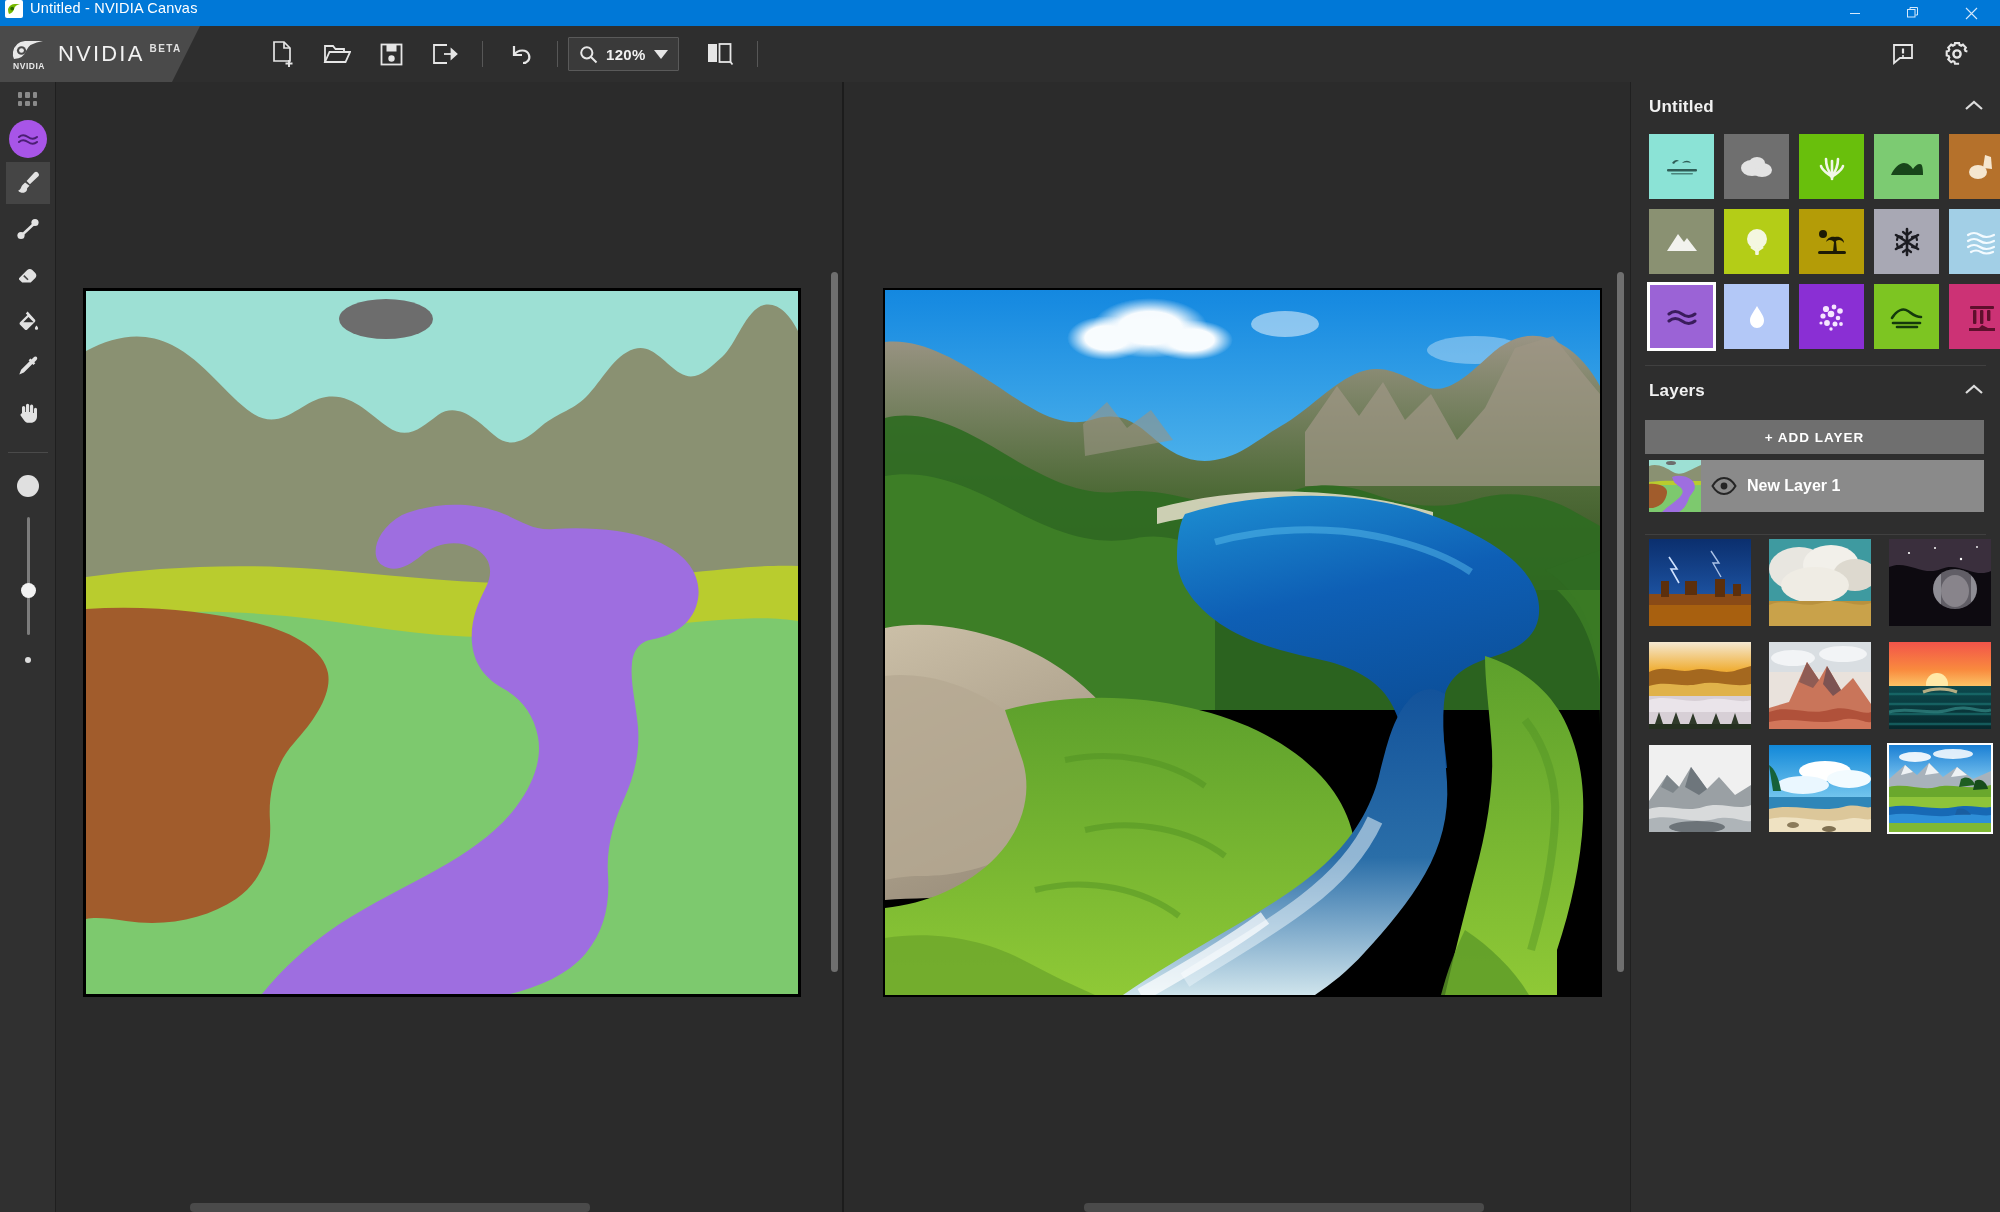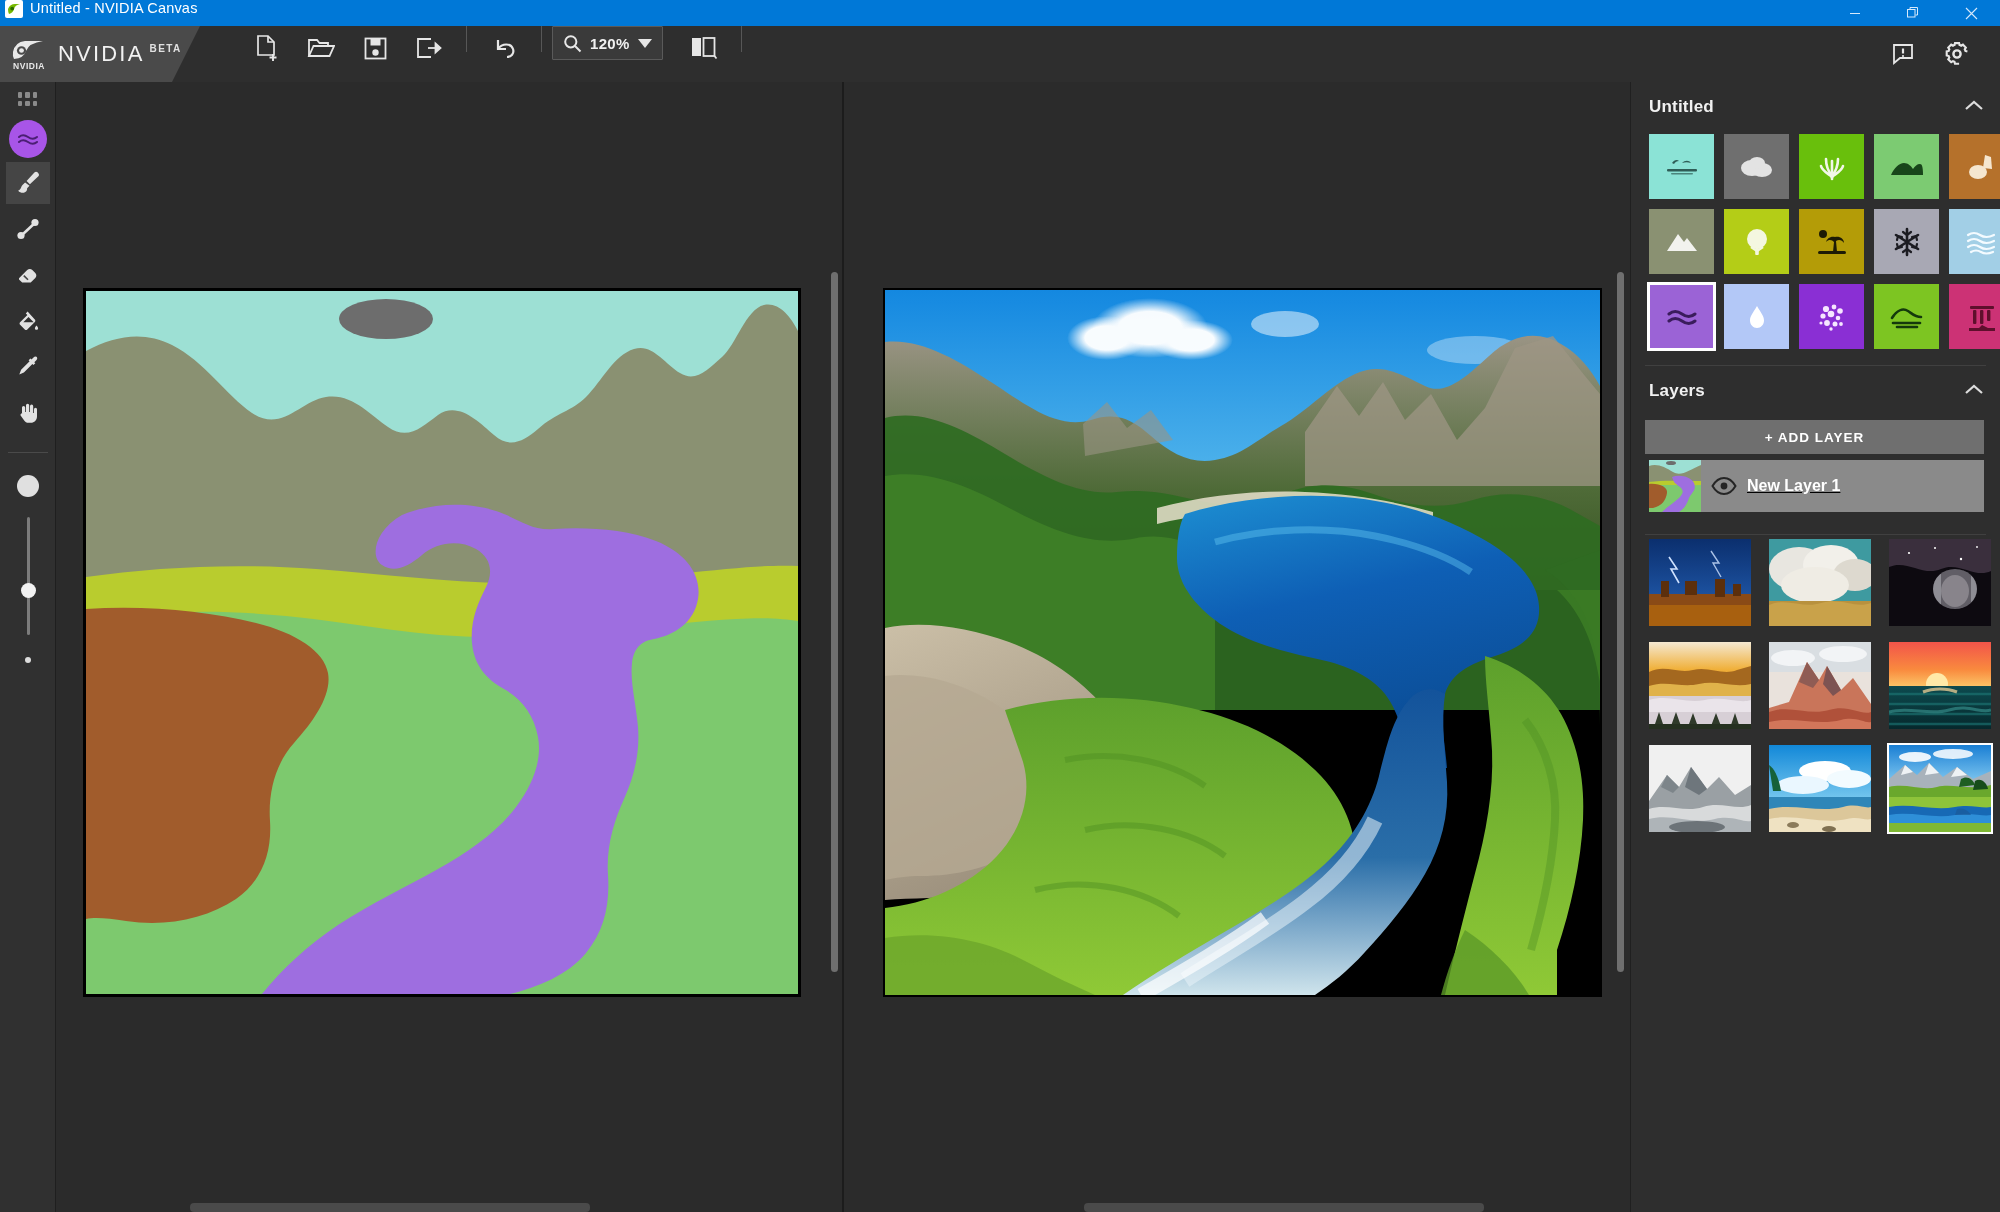--- a/index.html
+++ b/index.html
@@ -41,21 +41,21 @@
     clip-path: polygon(0 0, 100% 0, 86% 100%, 0 100%);
     width: 200px;
   }
   .nv-logo { width: 42px; height: 40px; margin-right: 8px; flex:0 0 auto;
              display:flex; flex-direction:column; align-items:center; justify-content:center; }
   .nv-logo .eye { width: 40px; height: 22px; }
   .nv-logo .wordmark { font-size: 8.5px; color: #e8e8e8; letter-spacing: .5px; margin-top: 1px; font-weight: 700;}
   .brand-name { color: #f2f2f2; font-size: 22px; letter-spacing: 2.2px; font-weight: 400; }
   .brand-beta { color: #e0e0e0; font-size: 10px; letter-spacing: 1.4px; margin-left: 5px; align-self: flex-start; margin-top: 17px; font-weight:700; }
 
-  .tools { position: absolute; top: 0; left: 240px; height: 56px; display: flex; }
+  .tools { position: absolute; top: 0; left: 256px; height: 56px; display: flex; align-items: center; }
   .tbtn {
     width: 54px; height: 44px; display: flex; align-items: center; justify-content: center;
     color: #e6e6e6;
   }
   .tbtn svg { display: block; }
   .sep { width: 1px; height: 26px; background: #575757; margin: 0 10px; }
 
   .zoombox {
     display: flex; align-items: center; height: 34px; border: 1px solid #5a5a5a;
     background: #3a3a3a; padding: 0 10px; gap: 8px; border-radius: 1px;
@@ -129,21 +129,21 @@
 
   .panel-divider { height: 1px; background: #404040; margin: 16px 14px 0 14px; }
 
   .add-layer {
     margin: 4px 16px 0 14px; height: 34px; background: #6f6f6f; display: flex;
     align-items: center; justify-content: center;
   }
   .add-layer span { color: #fff; font-size: 13.5px; font-weight: 700; letter-spacing: 1px; }
   .layer-row {
     margin: 6px 16px 0 18px; height: 52px; background: #8a8a8a; display: flex;
-    align-items: center; gap: 10px; padding-right: 10px; text-decoration: underline;
+    align-items: center; gap: 10px; padding-right: 10px;
   }
   .layer-thumb { width: 52px; height: 52px; flex: 0 0 auto; position: relative; overflow: hidden; }
   .layer-name { color: #fff; font-size: 16px; font-weight: 700; }
   .eye-ic { color: #2a2a2a; display:flex; }
 
   .styles-grid {
     display: grid; grid-template-columns: repeat(3, 102px); gap: 16px 18px;
     padding: 4px 0 0 18px;
   }
   .style-cell { width: 102px; height: 87px; position: relative; overflow: hidden; }

